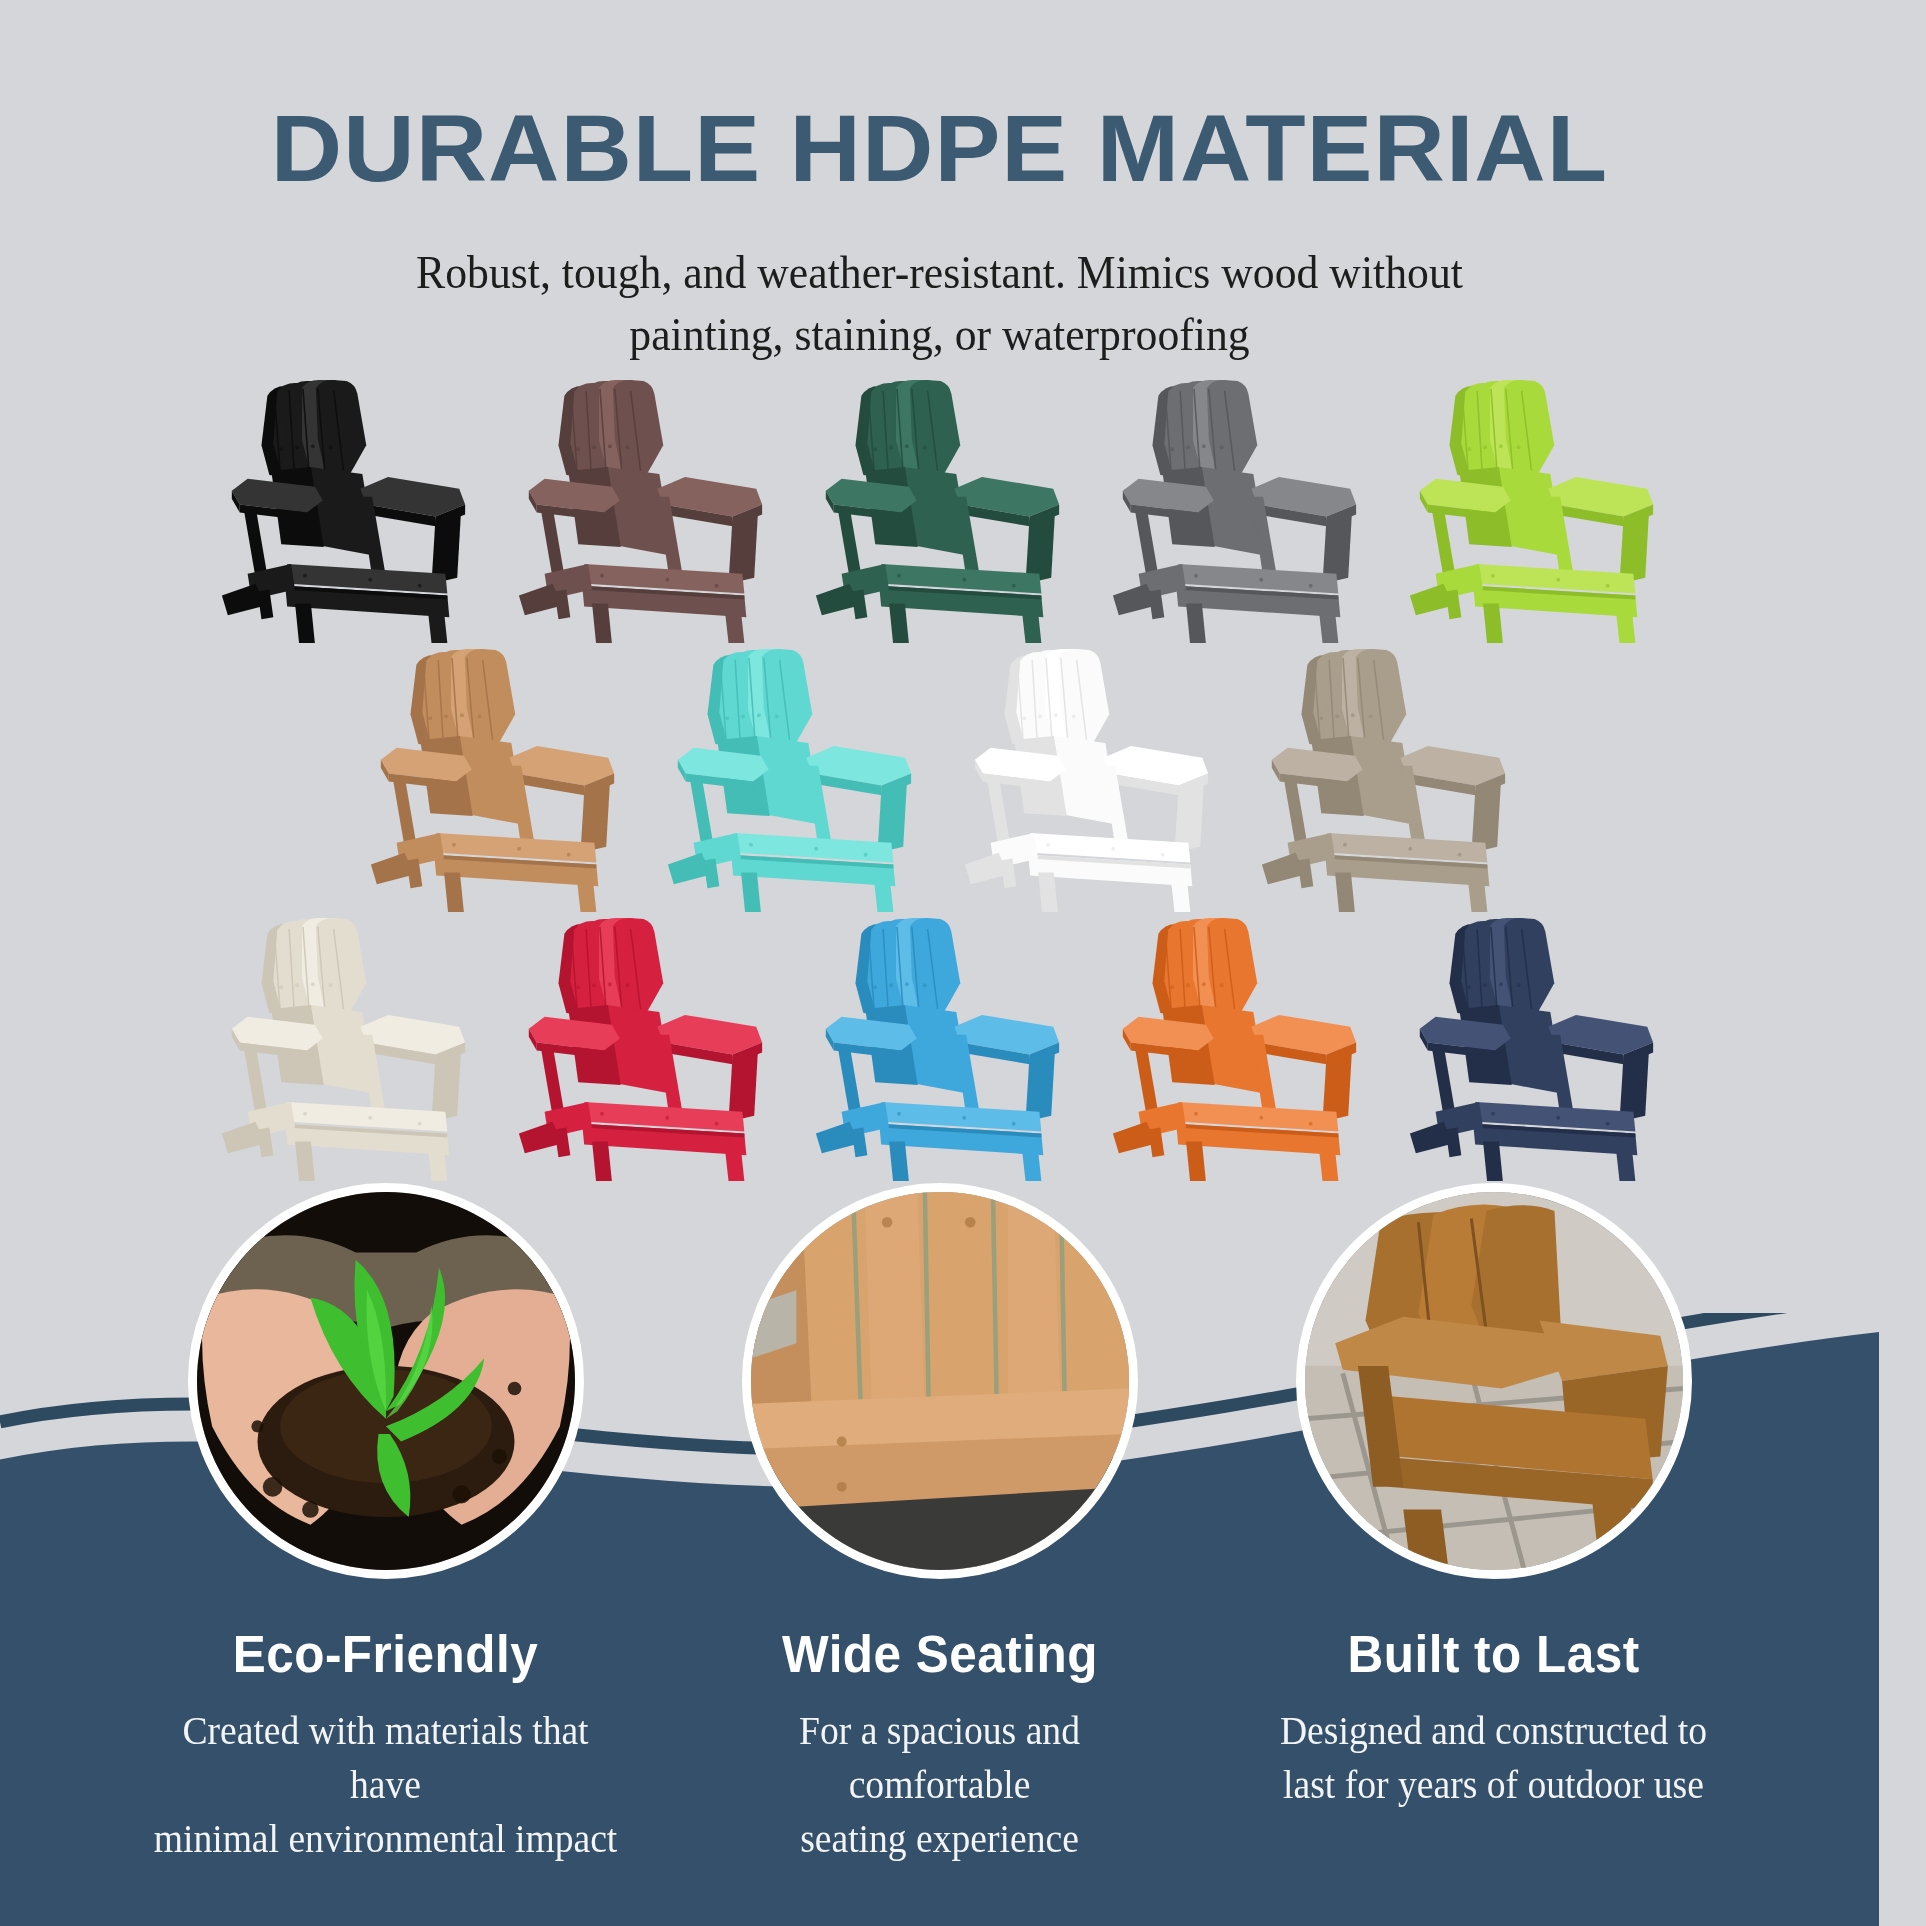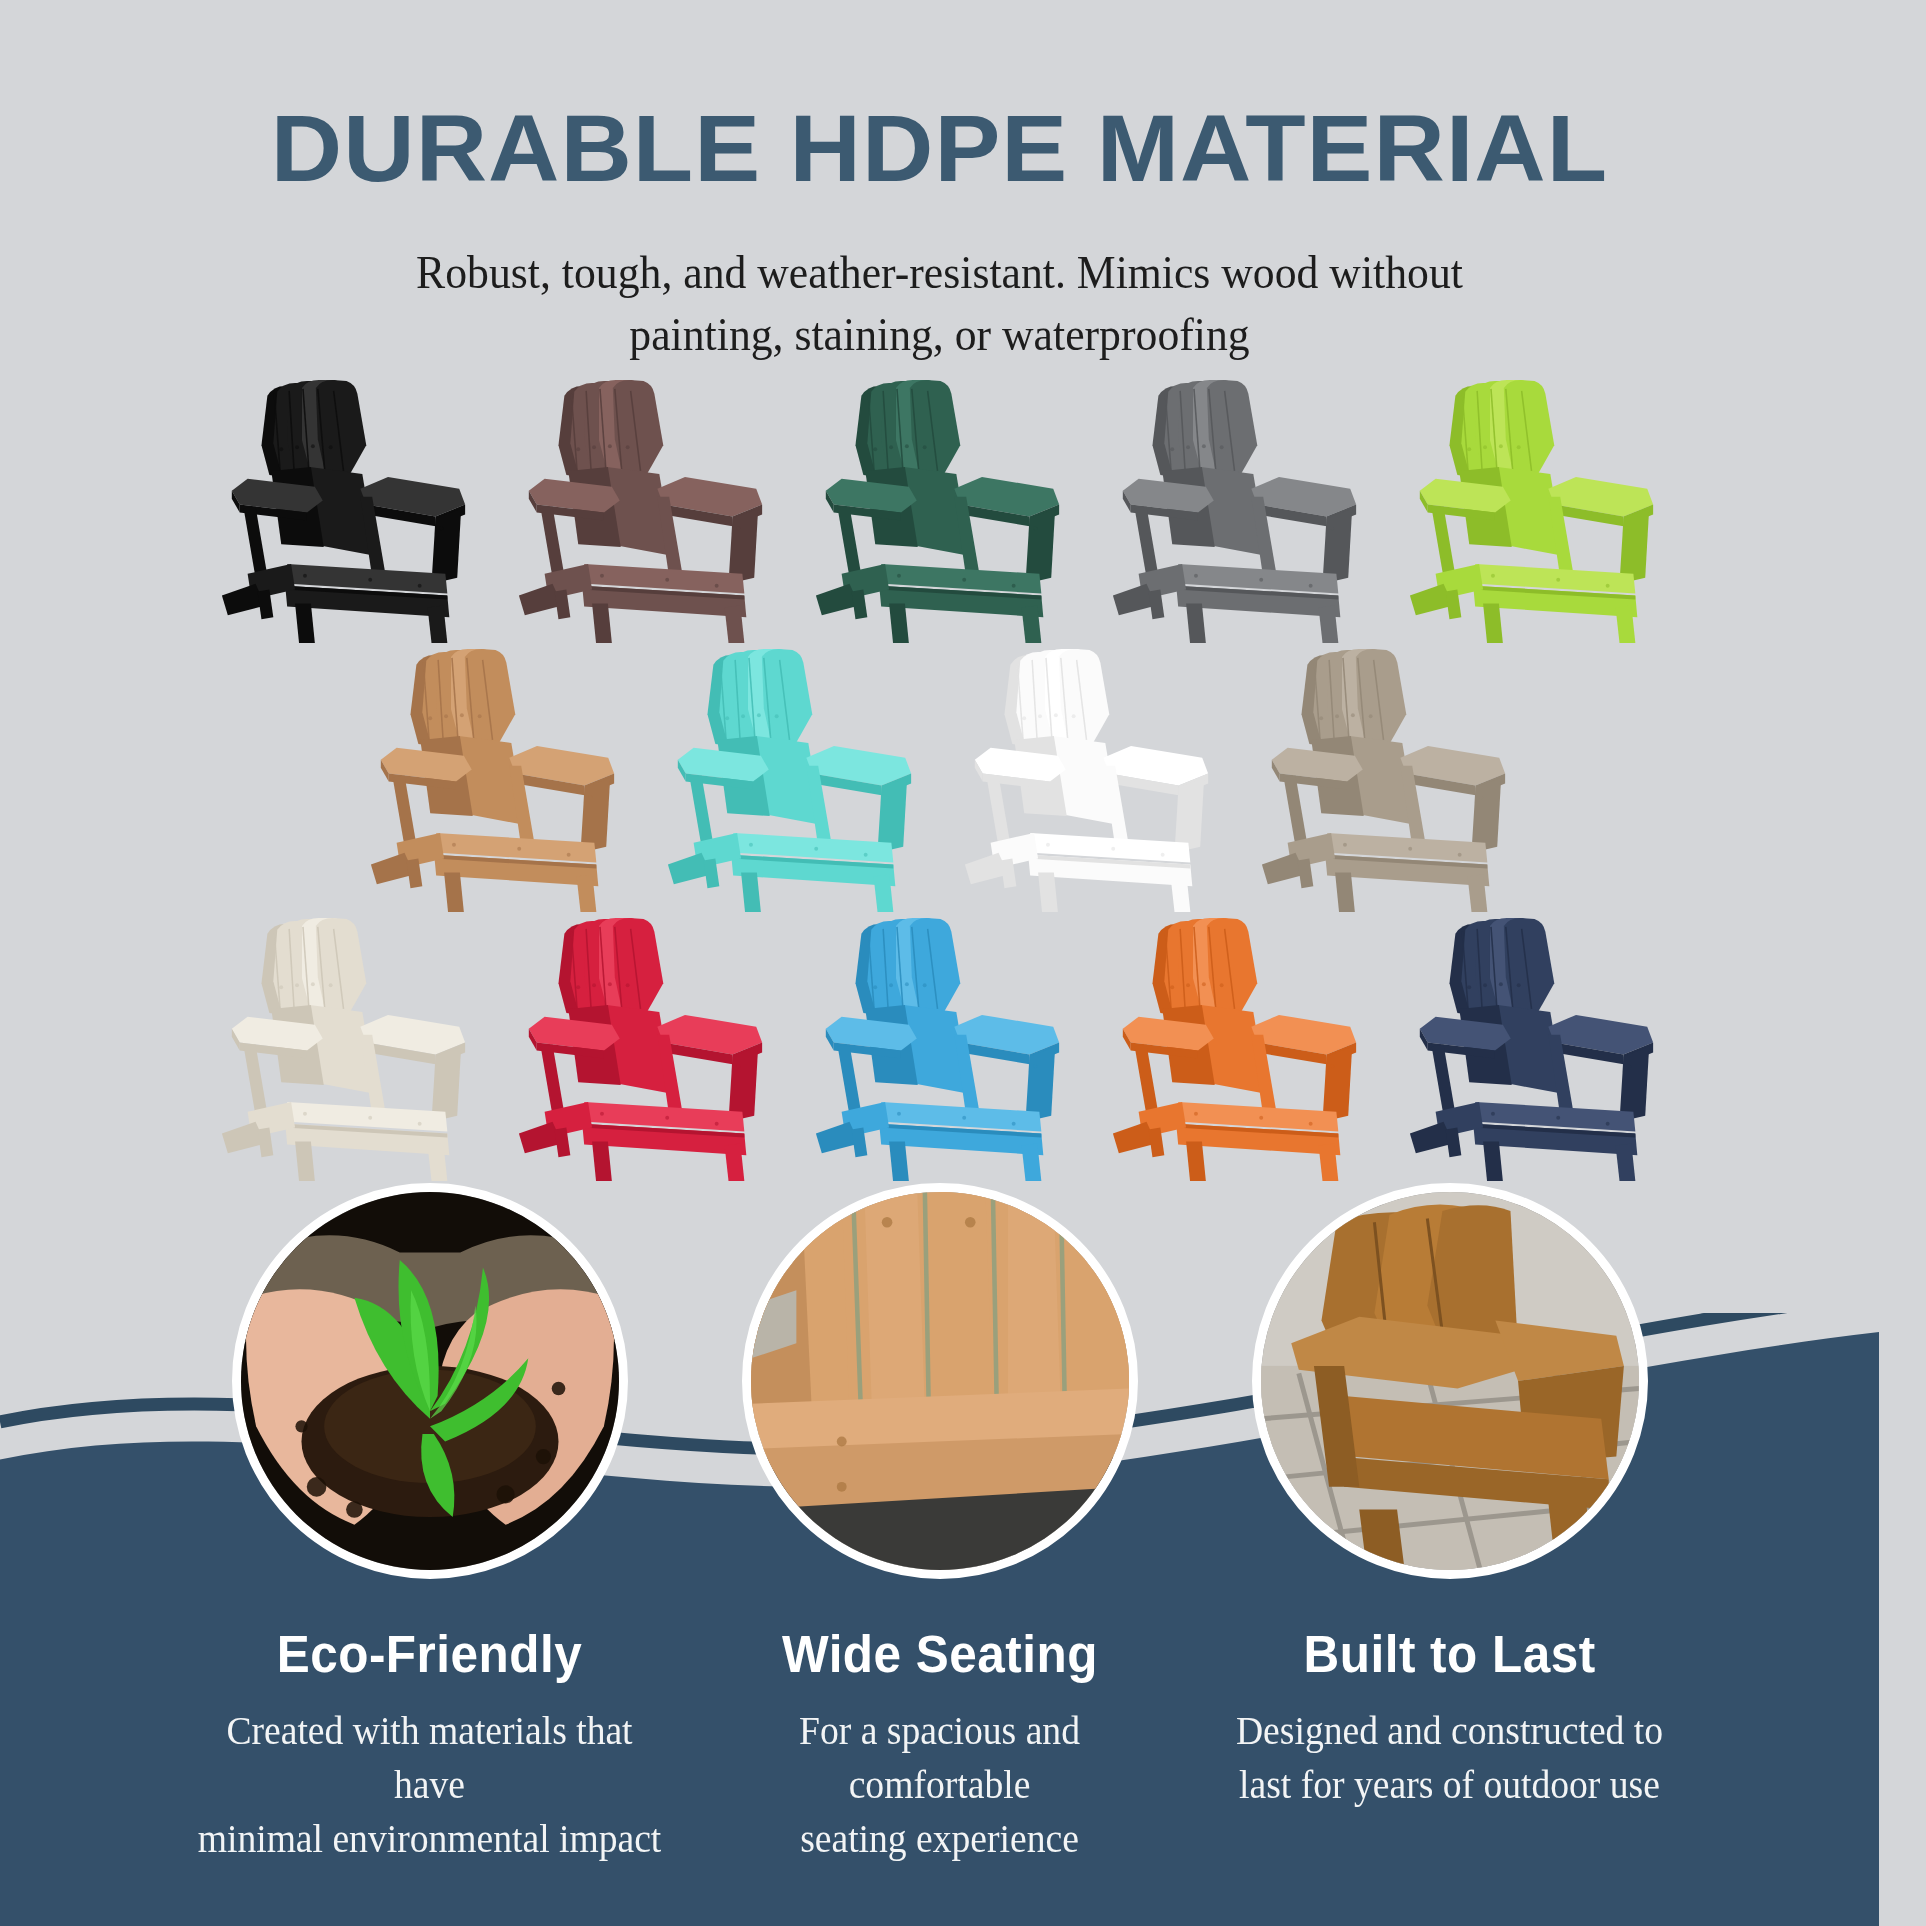--- a/index.html
+++ b/index.html
@@ -61,21 +61,21 @@
   .wave-wrap {
     position: absolute;
     left: 0;
     bottom: 0;
     width: 1927px;
     height: 614px;
   }
   .wave-wrap svg { position: absolute; left: 0; top: 0; width: 1927px; height: 614px; }
 
   
-  .circles { position: absolute; left: 0; width: 100%; display: flex; justify-content: center; gap: 45px; }
+  .circles { position: absolute; left: 0; width: 100%; display: flex; justify-content: center; gap: 89px; }
   .circle-col { width: 465px; display: flex; flex-direction: column; align-items: center; }
   .circle {
     width: 396px; height: 396px; border-radius: 50%;
     border: 9px solid #ffffff;
     overflow: hidden;
     position: relative;
     background: #8a8a8a;
   }
   .circle svg { position: absolute; left: 0; top: 0; width: 100%; height: 100%; display: block; }
 

